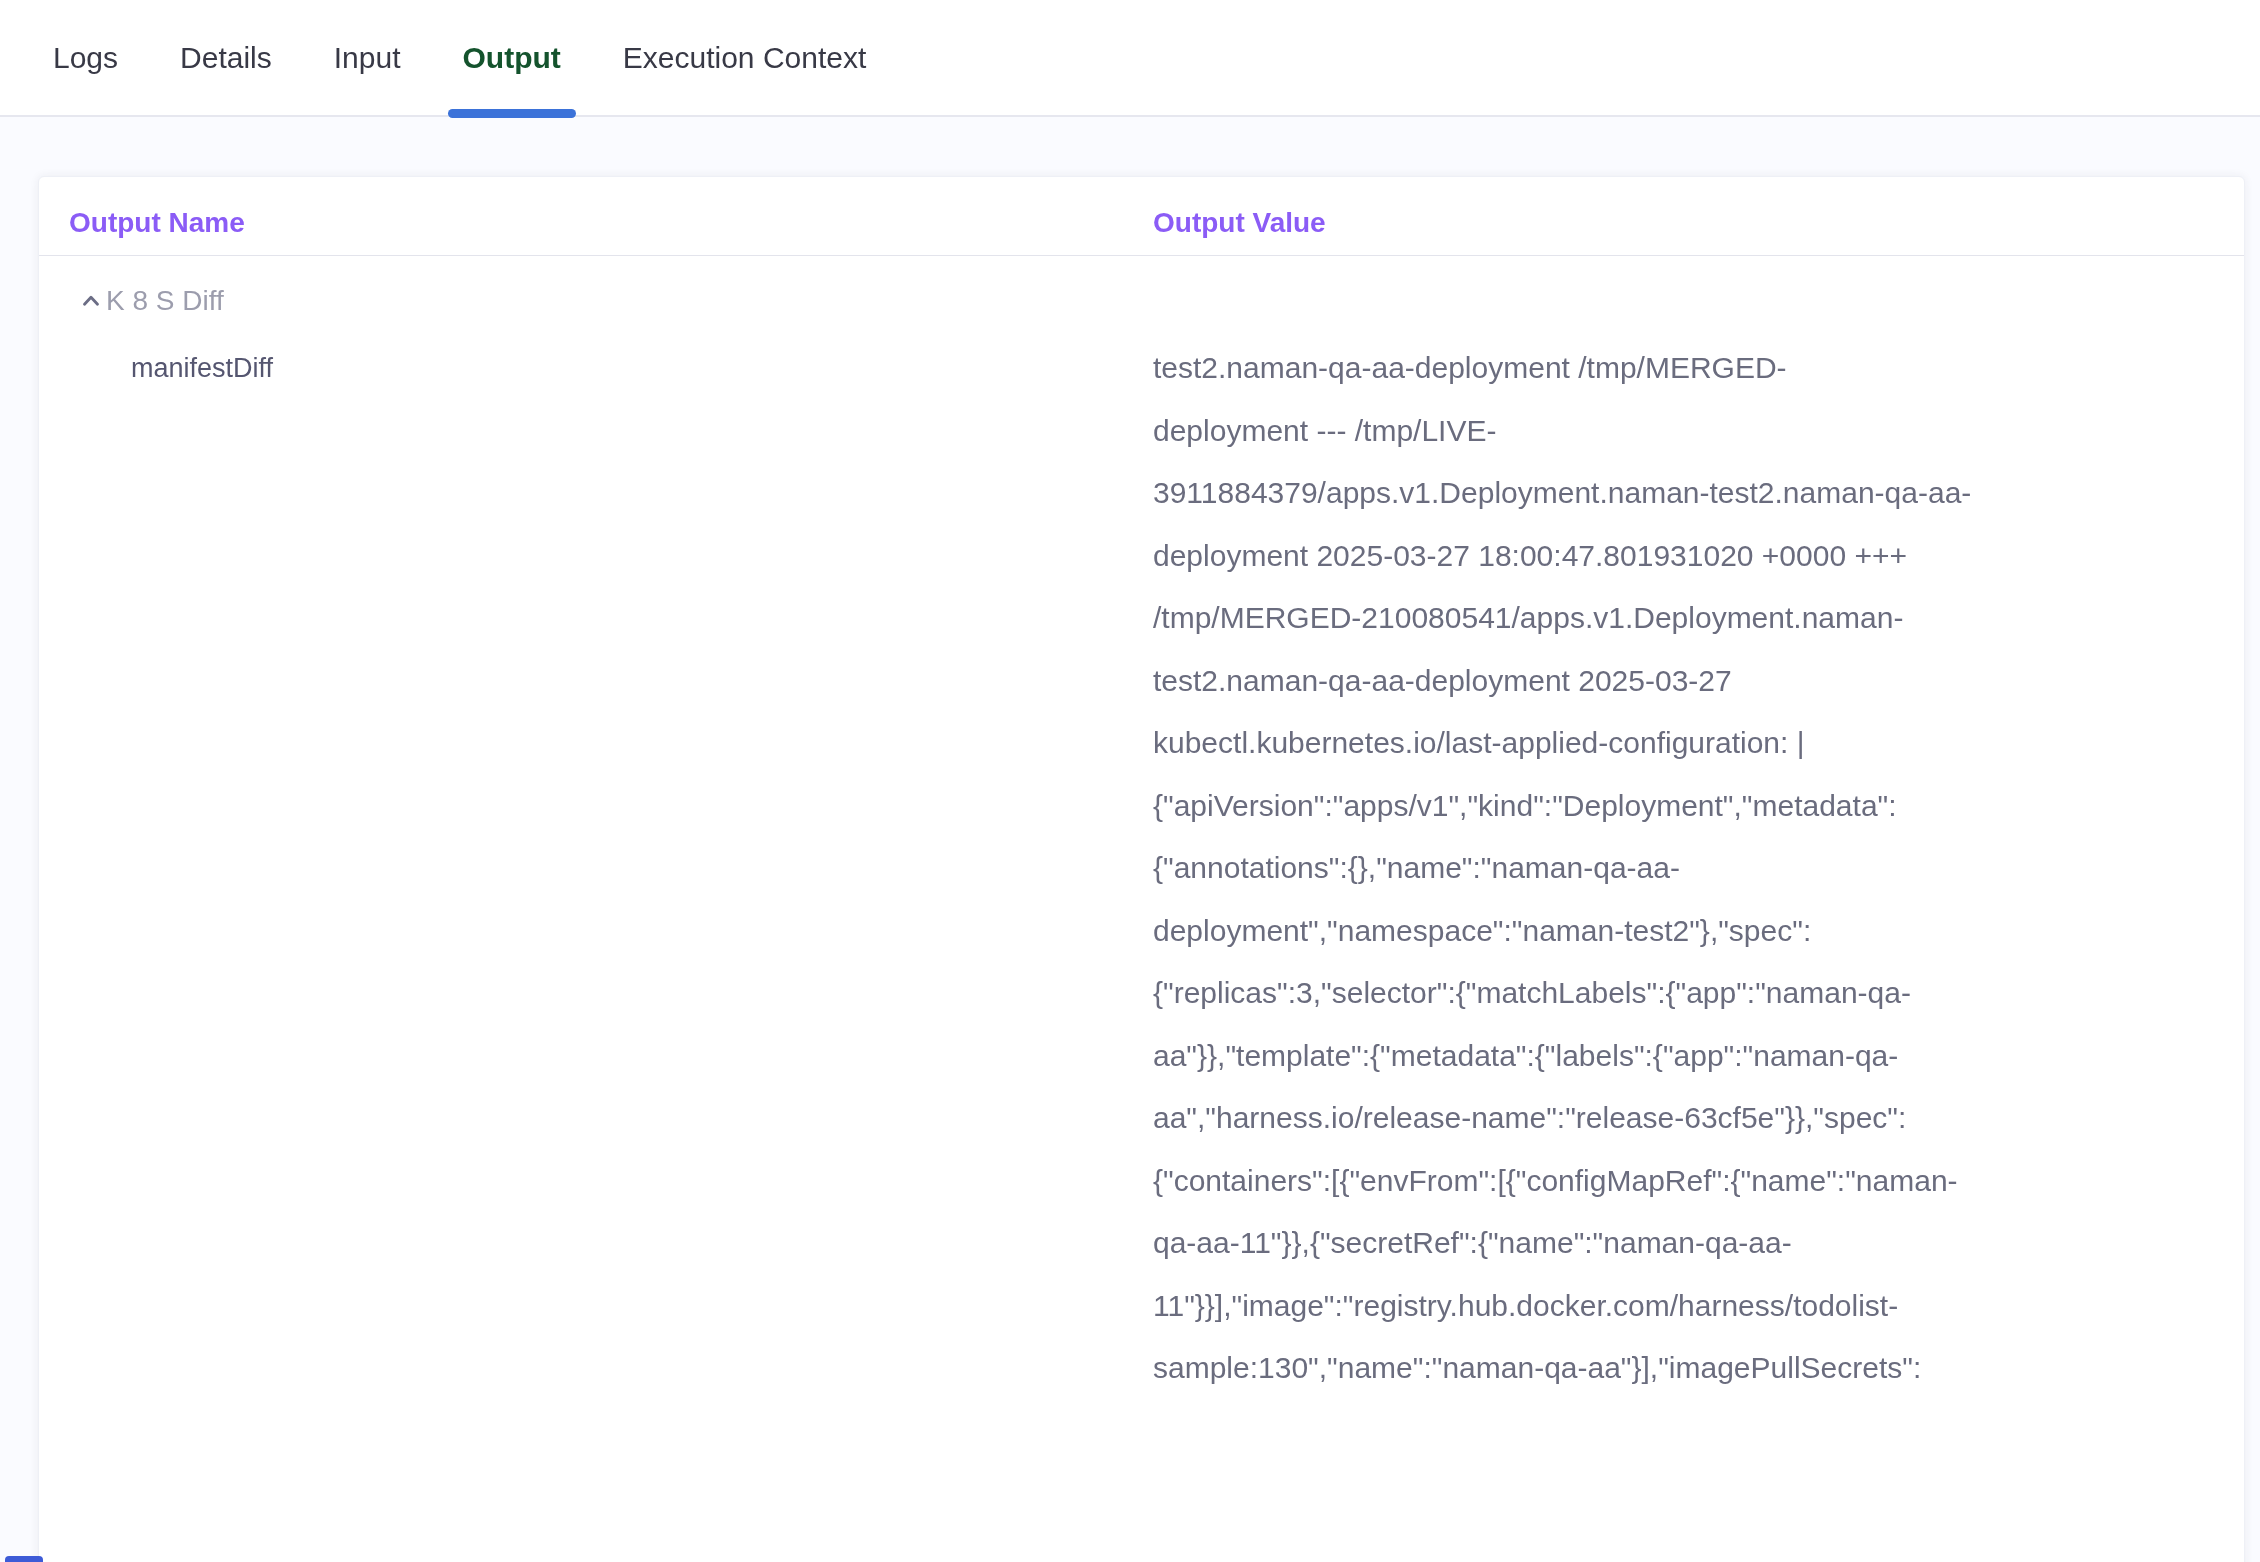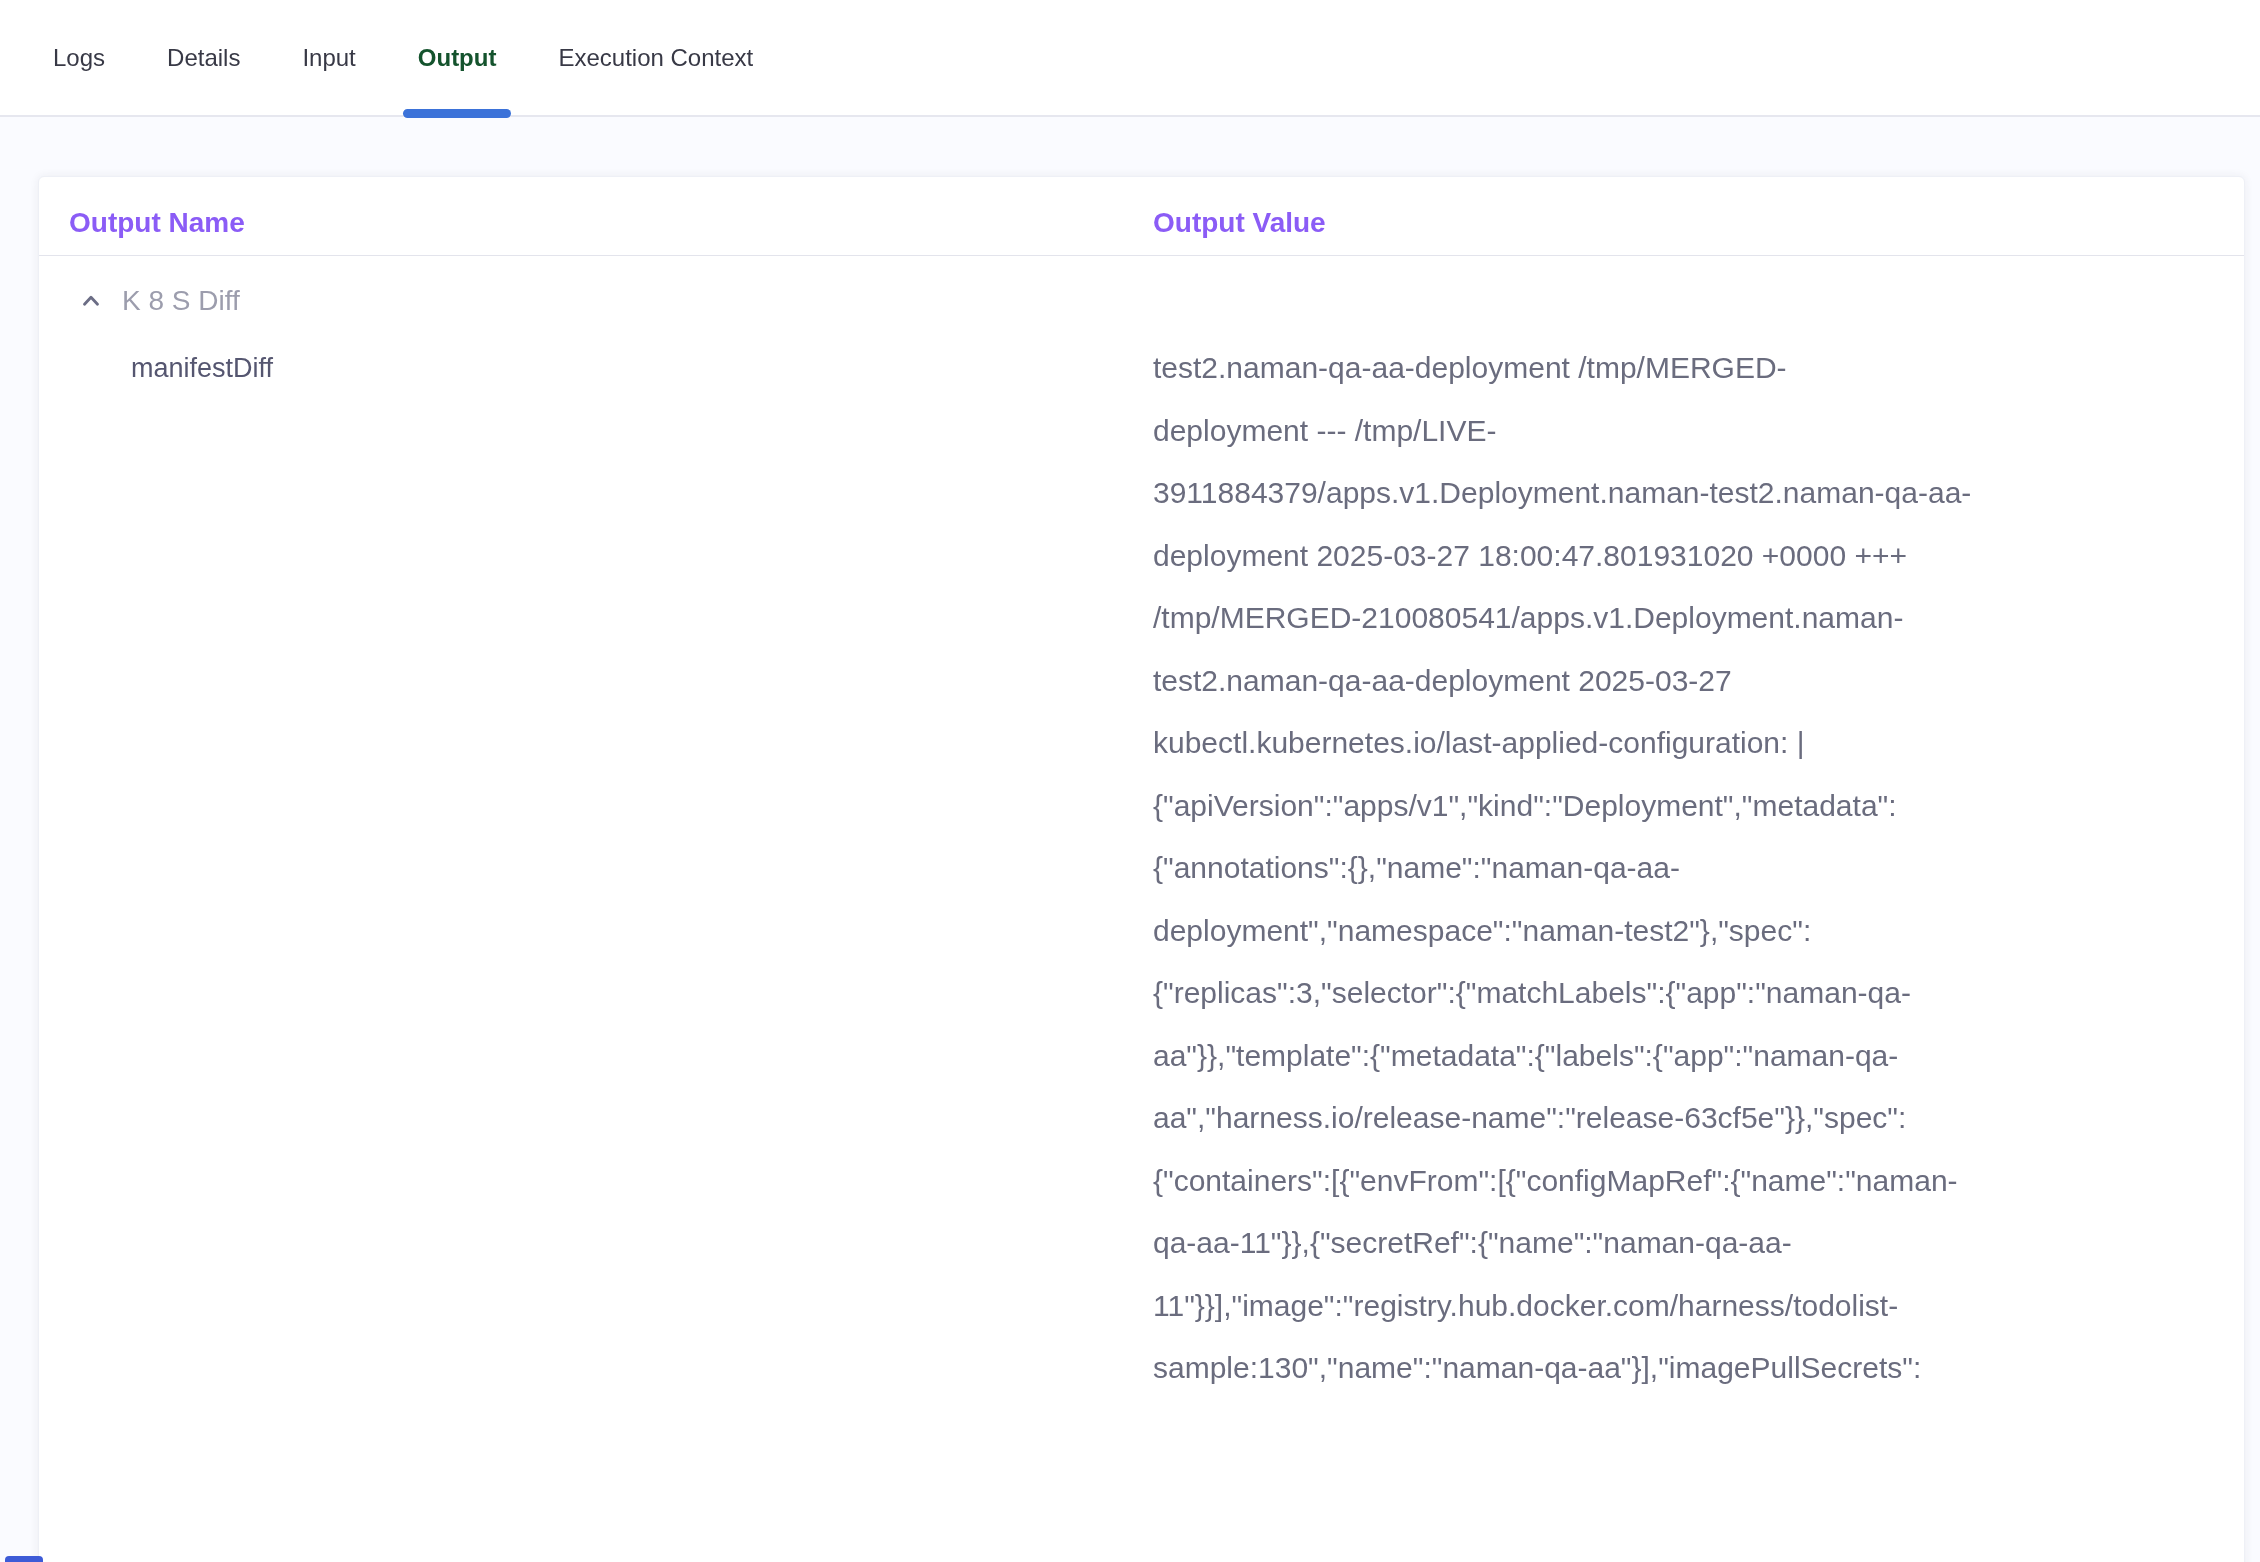--- a/index.html
+++ b/index.html
@@ -18,21 +18,21 @@
     height: 117px;
     background: #ffffff;
     border-bottom: 2px solid #e6e7ef;
     display: flex;
     align-items: center;
     padding-left: 44px;
     gap: 44px;
   }
   .tab {
     position: relative;
-    font-size: 24px;
+    font-size: 30px;
     color: #383946;
     padding: 0 9px;
     height: 100%;
     display: flex;
     align-items: center;
     cursor: pointer;
     white-space: nowrap;
   }
   .tab.active { font-weight: bold; color: #14532d; }
   .tab.active::after {
@@ -78,21 +78,20 @@
     padding: 22px 0 0 37px;
     height: 68px;
   }
   .chevron-btn {
     width: 30px; height: 30px;
     display: flex; align-items: center; justify-content: center;
     cursor: pointer;
     flex: 0 0 auto;
   }
   .group-label {
-    margin-left: 16px;
     font-size: 28px;
     color: #9c9dad;
   }
 
   .data-row {
     display: flex;
     margin-top: 13px;
   }
   .cell-name {
     width: 1110px;

